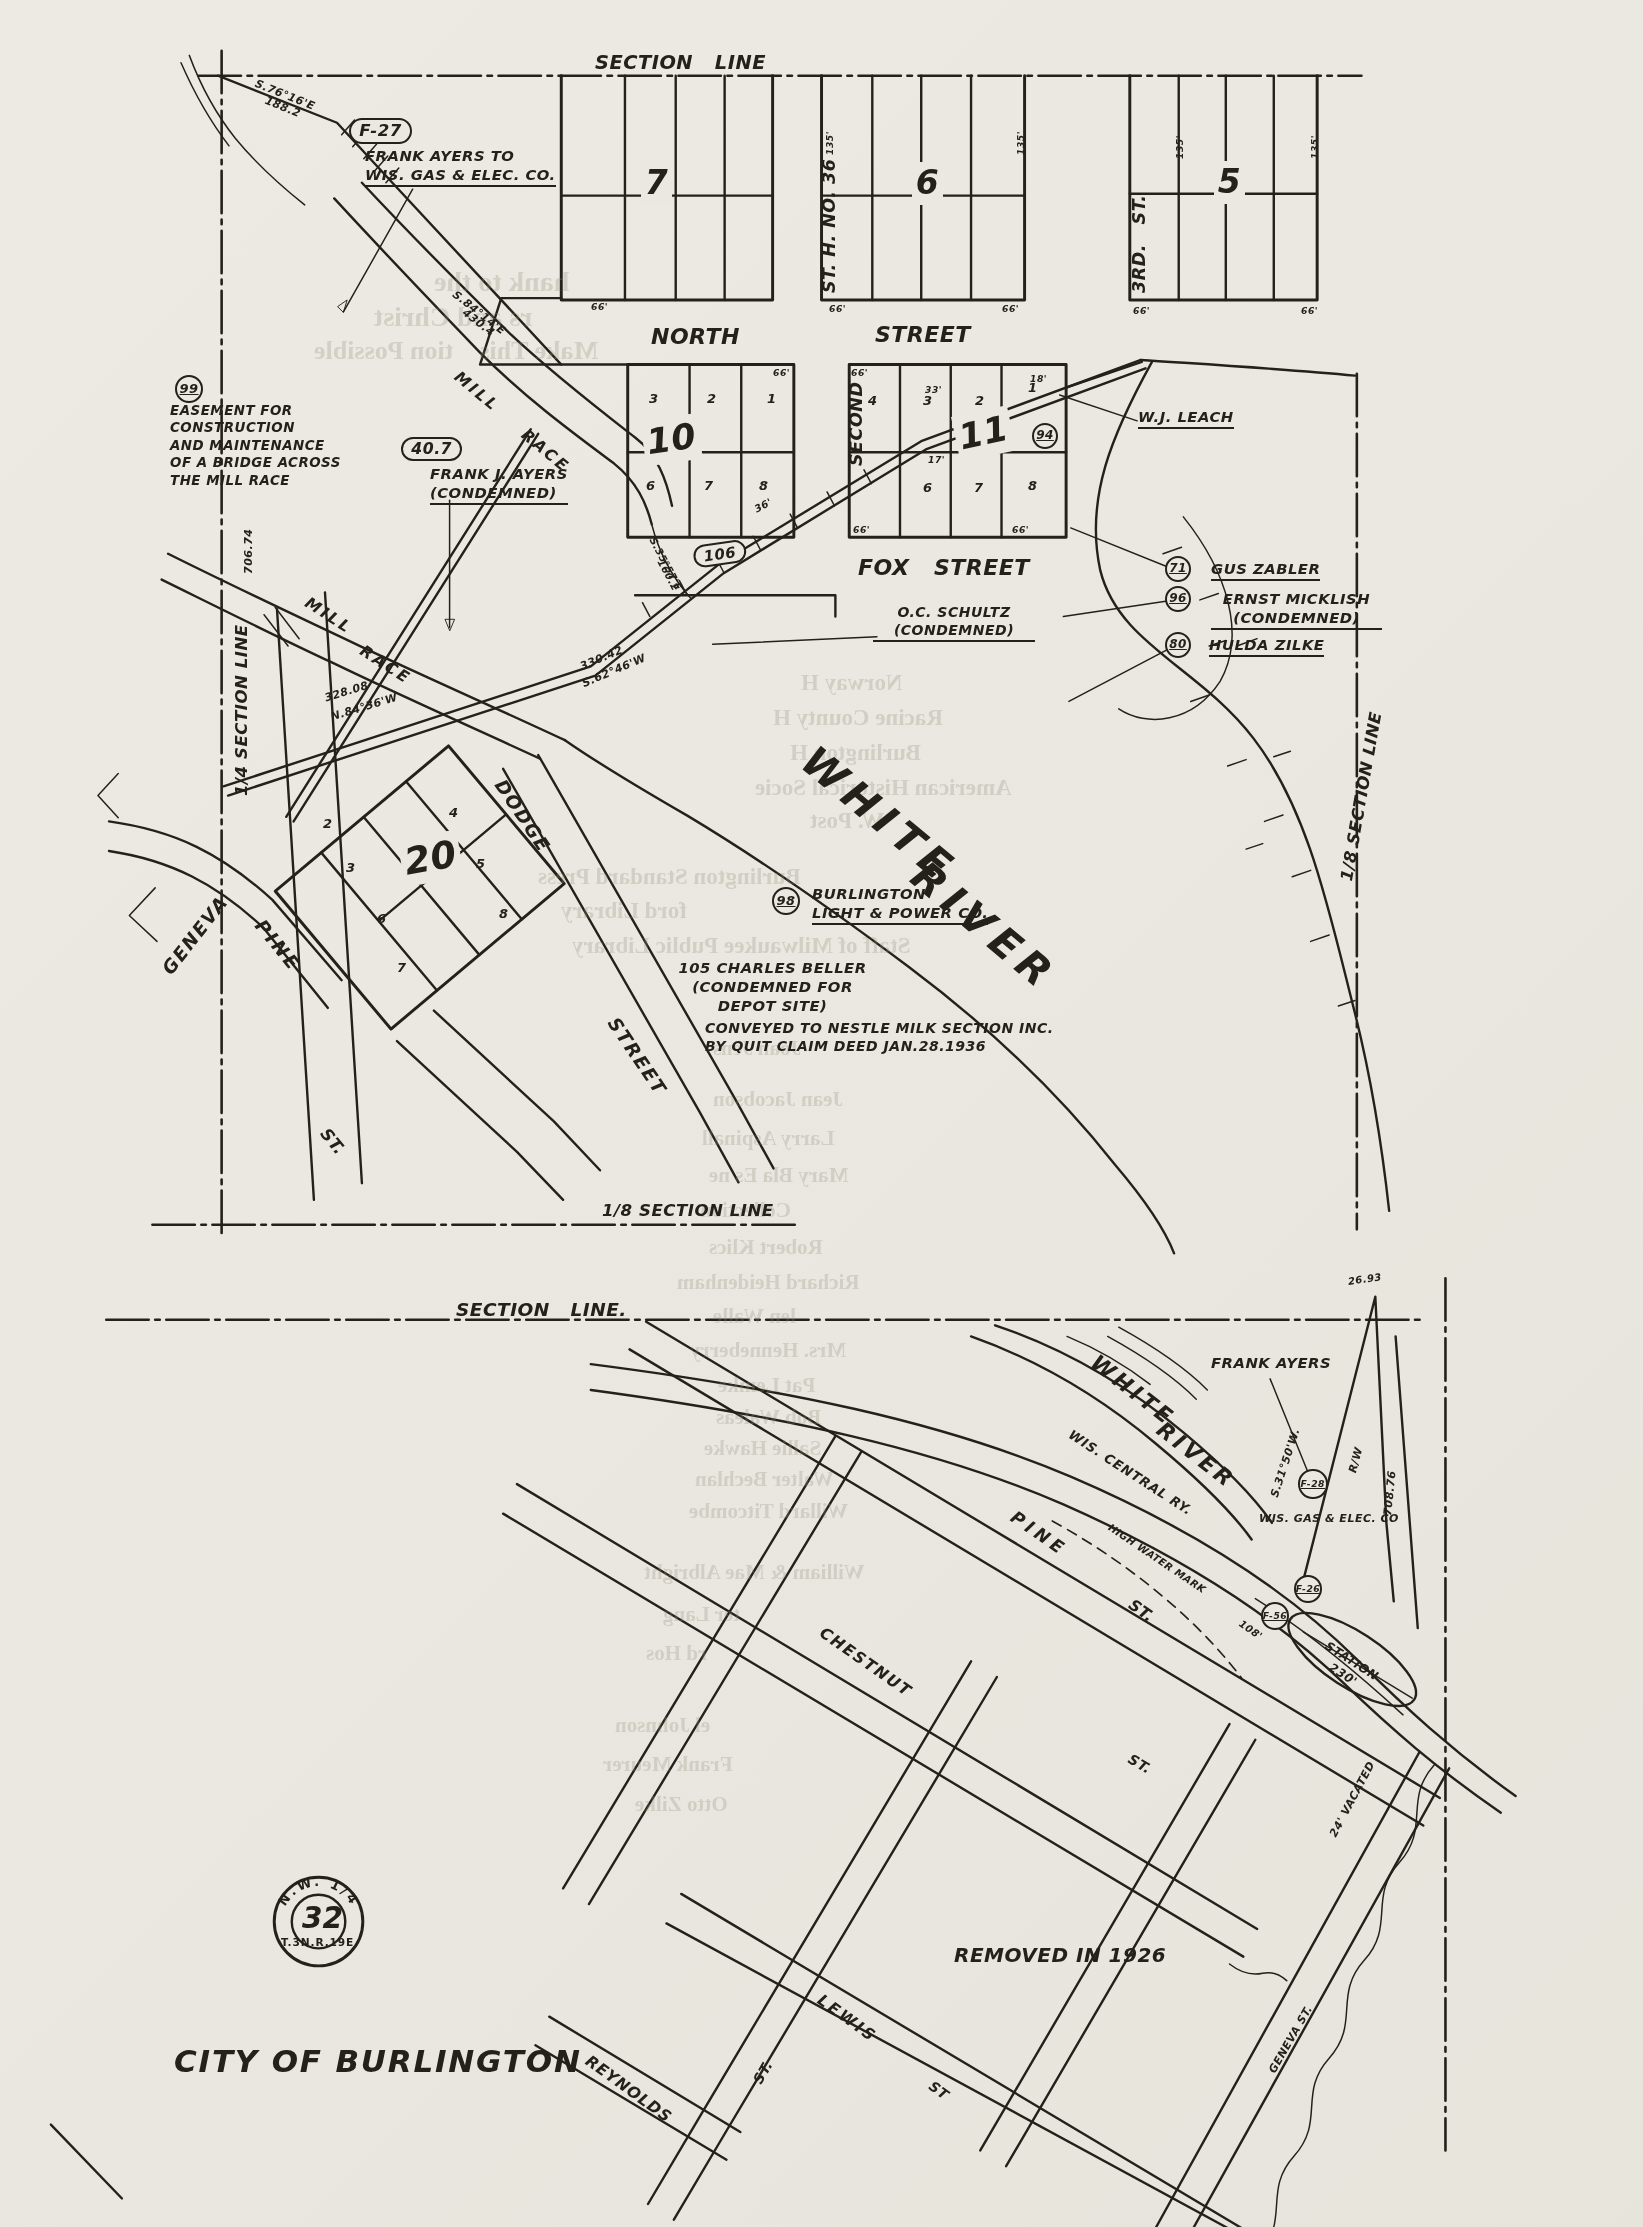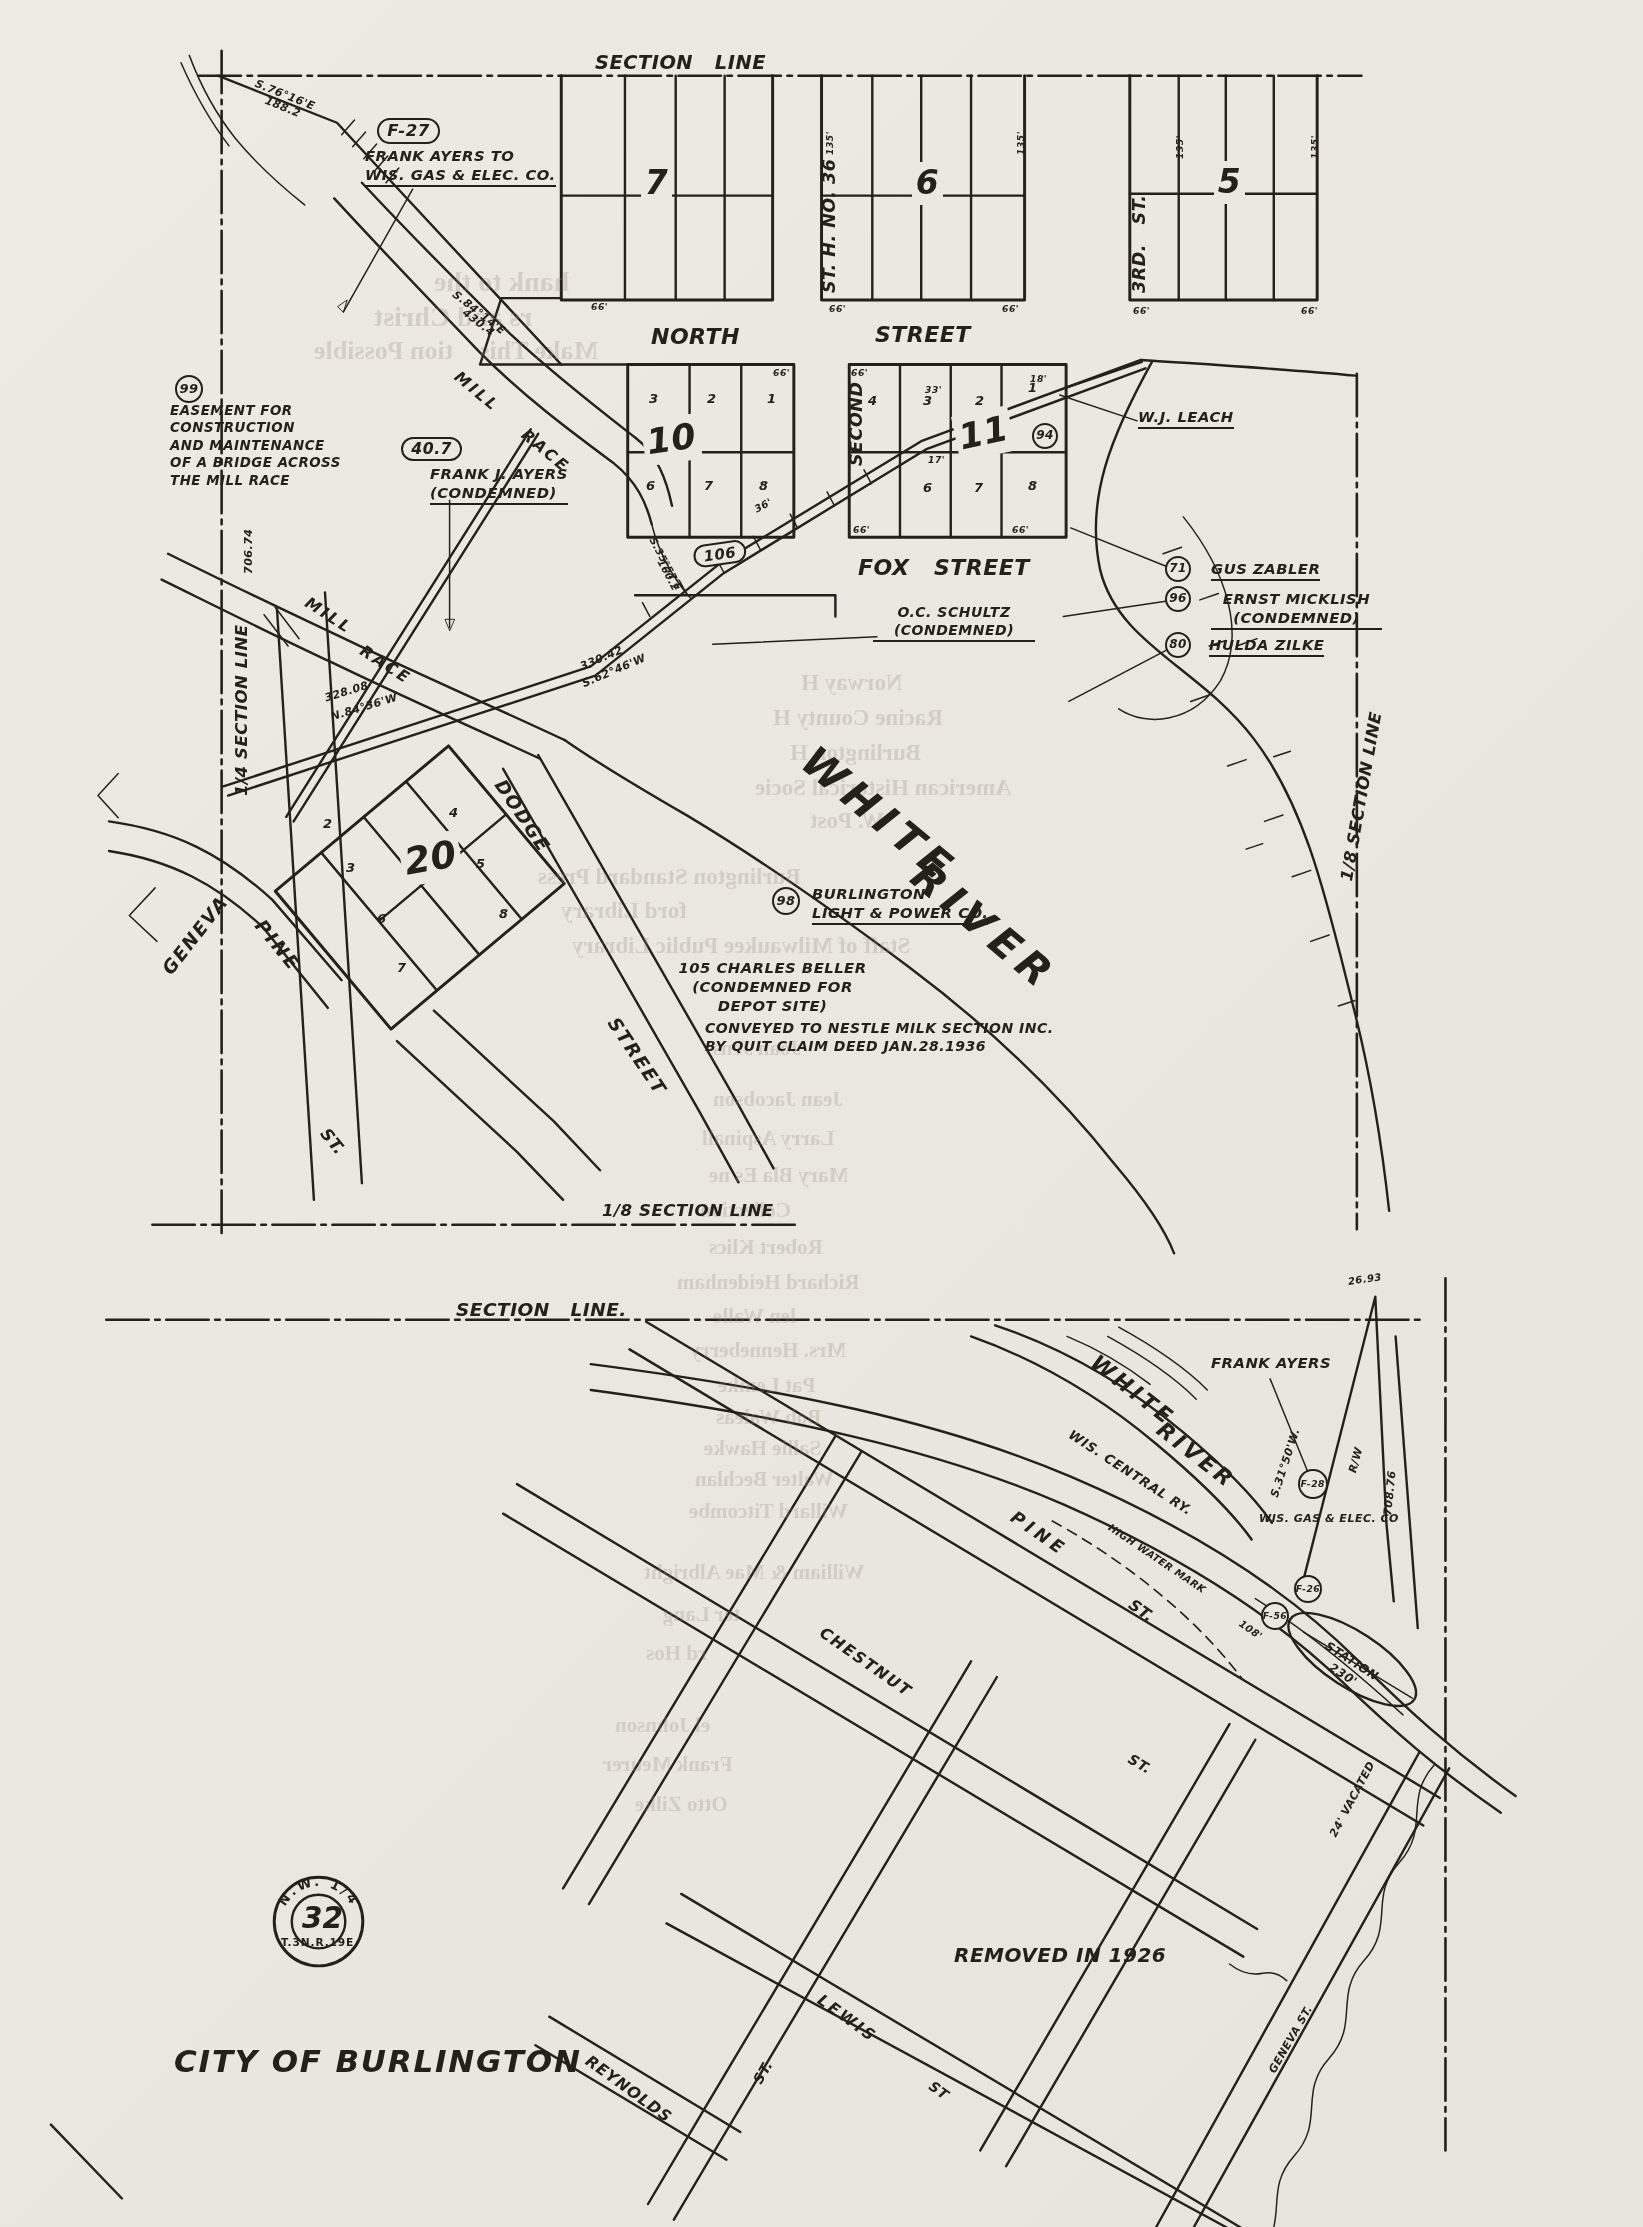--- a/index.html
+++ b/index.html
@@ -36,21 +36,21 @@
     line-height:1.3;
     white-space:pre;
     transform-origin:0 0;
   }
   .ctr{text-align:center;white-space:pre-line;}
   .u{border-bottom:2.4px solid var(--ink);padding-bottom:0.9px;}
   .k{background:var(--paper);padding:0 3.7px;}
   .c{
     border:2.4px solid var(--ink);border-radius:50%;
     display:flex;align-items:center;justify-content:center;
-    background:var(--paper);box-sizing:border-box;padding:0;
+    background:var(--paper);box-sizing:border-box;padding:0;text-decoration:underline;
   }
   .p{
     border:2.4px solid var(--ink);border-radius:922px;
     padding:0 8.3px;background:var(--paper);
   }
   .ghost{
     position:absolute;
     font-family:"Liberation Serif",serif;
     font-weight:bold;
     color:var(--ghost);
@@ -257,21 +257,21 @@
       <div class="lbl u ctr" style="left: 873px; top: 603px; font-size: 14px; width: 162px;">O.C. SCHULTZ
 (CONDEMNED)</div>
       <div class="lbl u" style="left: 1138px; top: 407px; font-size: 14.8px;">W.J. LEACH</div>
       <div class="lbl c" style="left: 1165px; top: 556px; font-size: 12px; width: 26px; height: 26px;">71</div>
       <div class="lbl u" style="left: 1211px; top: 559px; font-size: 14.8px;">GUS ZABLER</div>
       <div class="lbl c" style="left: 1165px; top: 586px; font-size: 12px; width: 26px; height: 26px;">96</div>
       <div class="lbl u ctr" style="left: 1211px; top: 589px; font-size: 14.8px; width: 171px;">ERNST MICKLISH
 (CONDEMNED)</div>
       <div class="lbl c" style="left: 1165px; top: 632px; font-size: 12px; width: 26px; height: 26px;">80</div>
       <div class="lbl u" style="left: 1209px; top: 635px; font-size: 14.8px;">HULDA ZILKE</div>
-      <div class="lbl p" style="left: 349px; top: 118px; font-size: 16.6px; margin-left: 28px;">F-27</div>
+      <div class="lbl p" style="left: 349px; top: 118px; font-size: 16.6px;">F-27</div>
       <div class="lbl u" style="left: 365px; top: 146px; font-size: 14.8px;">FRANK AYERS TO
 WIS. GAS &amp; ELEC. CO.</div>
       <div class="lbl c" style="left: 175px; top: 375px; font-size: 13px; width: 28px; height: 28px;">99</div>
       <div class="lbl" style="left: 170px; top: 402px; font-size: 13.4px;">EASEMENT FOR
 CONSTRUCTION
 AND MAINTENANCE
 OF A BRIDGE ACROSS
 THE MILL RACE</div>
       <div class="lbl p" style="left: 401px; top: 437px; font-size: 15.7px;">40.7</div>
       <div class="lbl u" style="left: 430px; top: 464px; font-size: 14.8px;">FRANK J. AYERS

